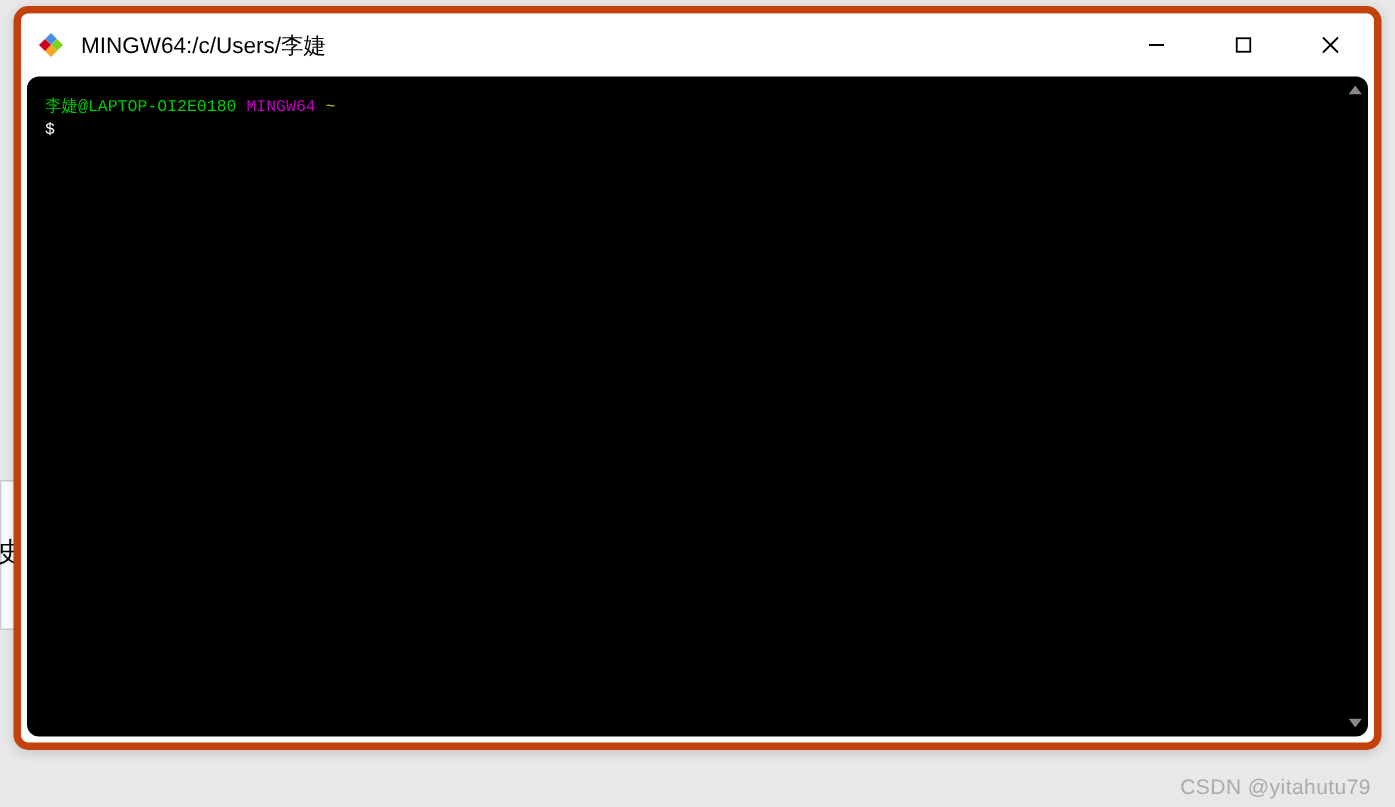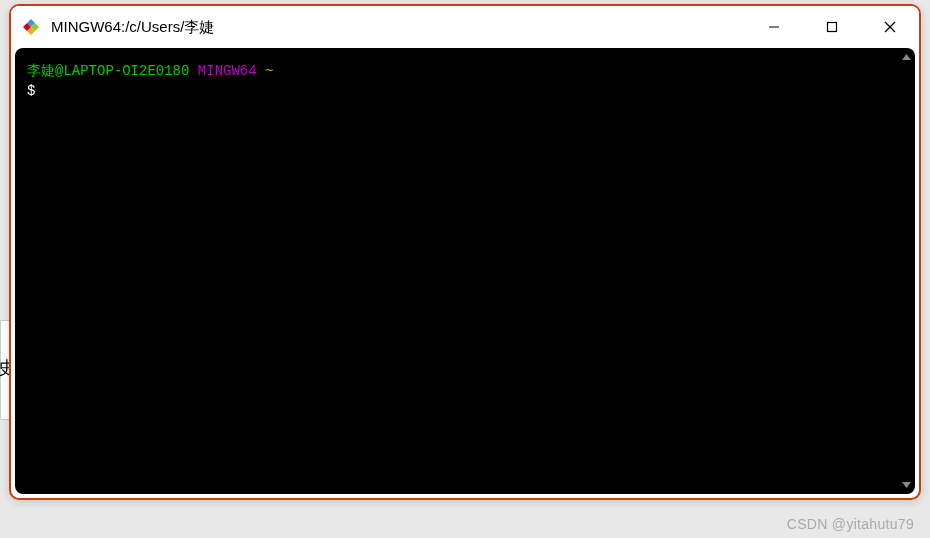--- a/index.html
+++ b/index.html
@@ -39,21 +39,21 @@
       font-size: 18px;
       color: #000;
     }
     .window {
       position: absolute;
       left: 9px;
       top: 4px;
       width: 912px;
       height: 496px;
       background: #fff;
-      border: 2px solid #c2410c;
+      border: 5px solid #c2410c;
       border-radius: 10px;
       overflow: hidden;
       box-shadow: 0 2px 8px rgba(0,0,0,0.15);
     }
     .titlebar {
       height: 42px;
       background: #fff;
       display: flex;
       align-items: center;
       padding-left: 10px;
@@ -90,21 +90,21 @@
       height: calc(100% - 42px);
       padding: 0 4px 4px 4px;
     }
     .terminal {
       background: #000;
       width: 100%;
       height: 100%;
       border-radius: 8px;
       padding: 14px 12px;
       font-family: "Consolas", "Courier New", monospace;
-      font-size: 14px;
+      font-size: 11px;
       line-height: 1.4;
       color: #fff;
       position: relative;
     }
     .prompt-line {
       white-space: pre;
     }
     .p-user { color: #00cc00; }
     .p-at { color: #00cc00; }
     .p-host { color: #00cc00; }

